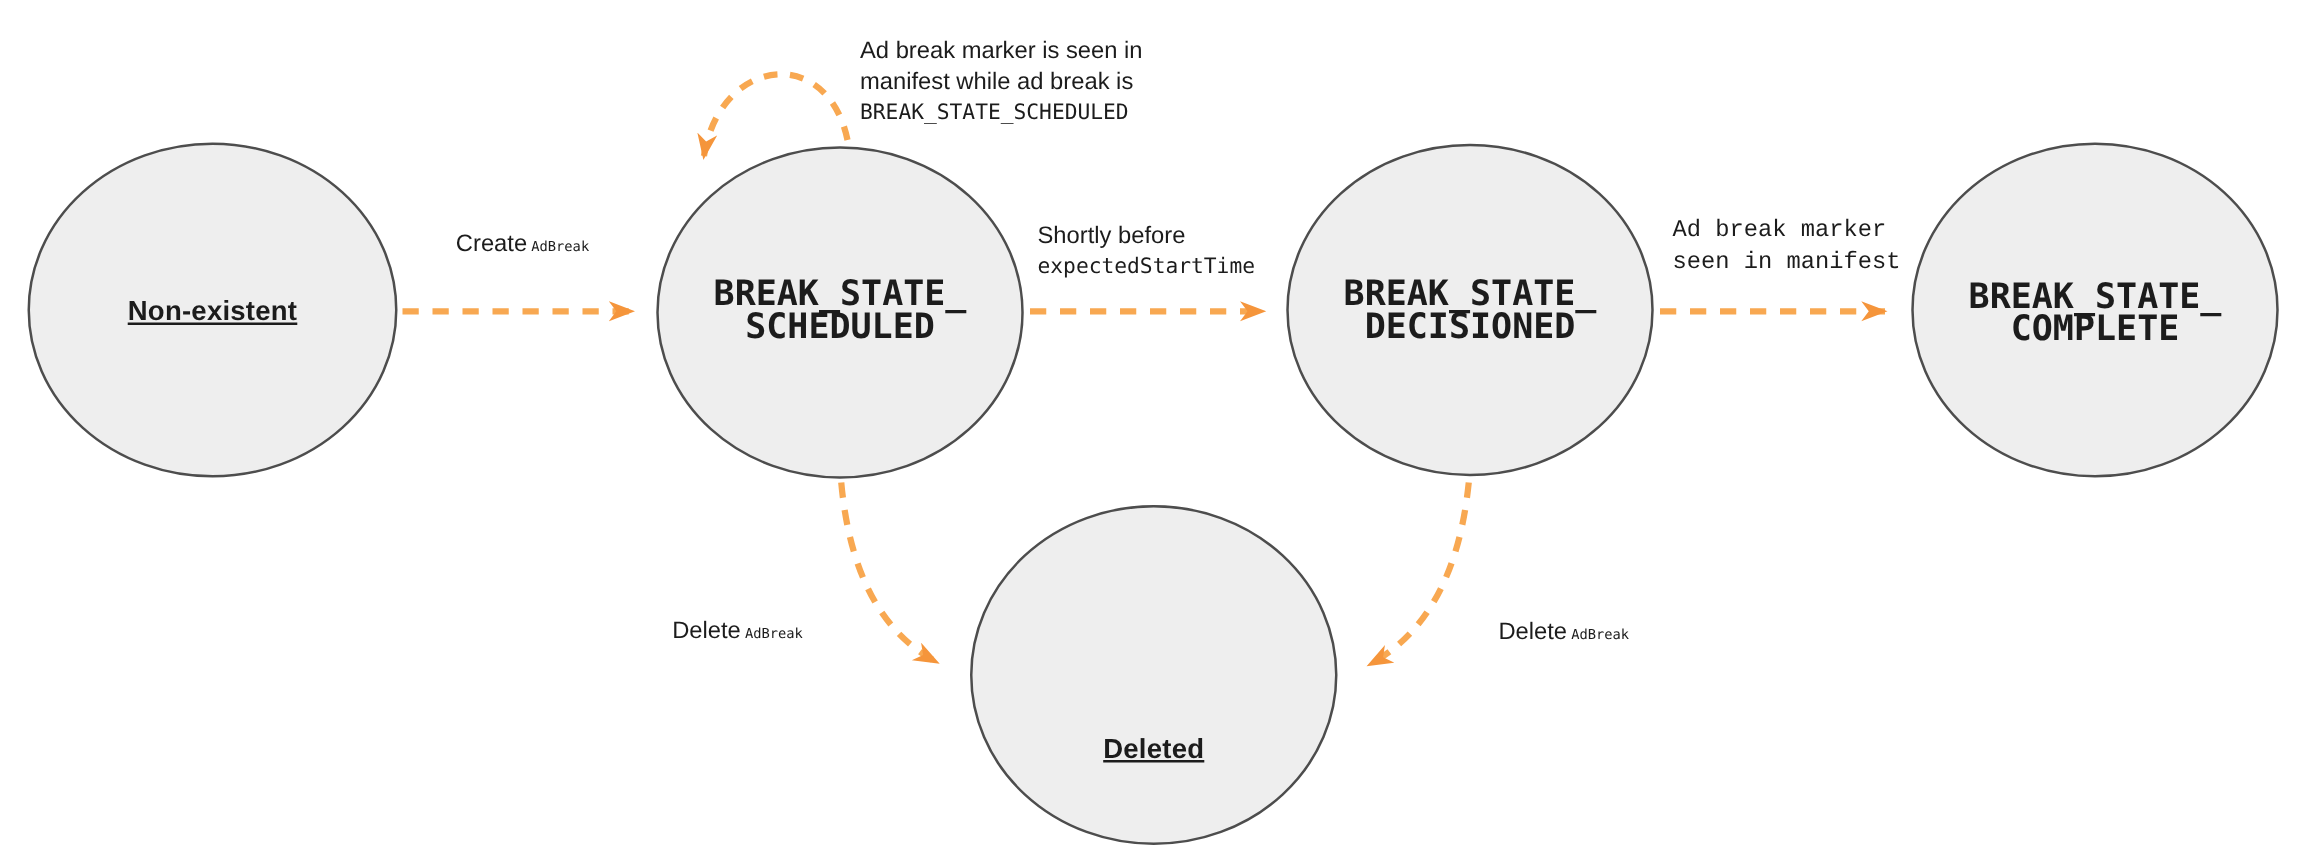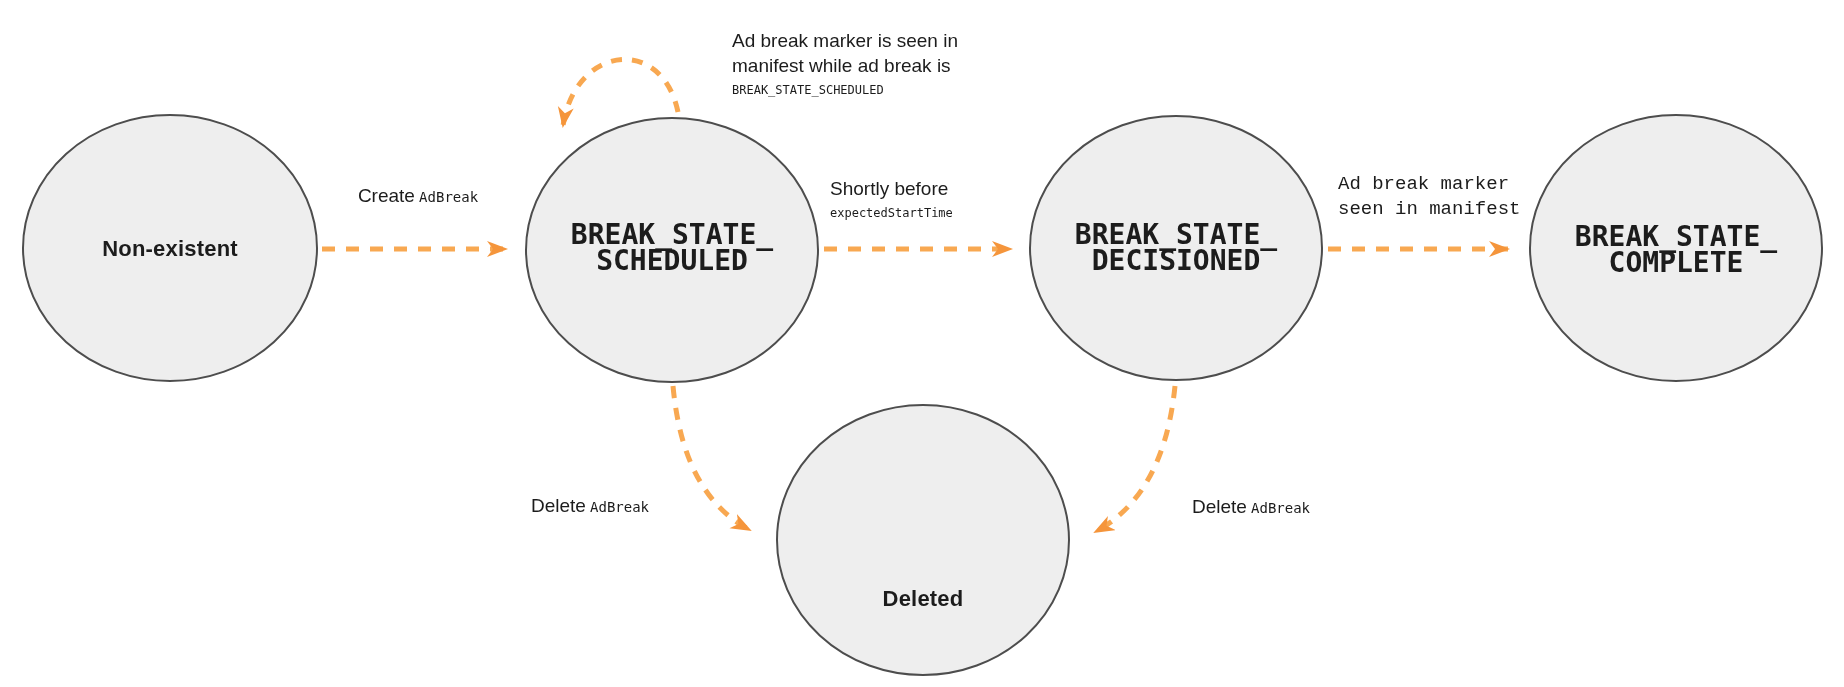--- a/index.html
+++ b/index.html
@@ -19,30 +19,30 @@
   .canvas svg{position:absolute;left:0;top:0;}
   .node{fill:var(--node-fill);stroke:var(--node-border);stroke-width:2;}
   .edge{fill:none;stroke:var(--arrow);stroke-width:5;stroke-dasharray:13 11;}
   .edge.loop{stroke-dasharray:11 10;}
   .edge.curve{stroke-dasharray:12 10;}
   #ah path{fill:var(--arrowhead);}
   .state{
     position:absolute;transform:translate(-50%,-50%);
     text-align:center;font-weight:bold;white-space:nowrap;
   }
-  .state.plain{font-size:22px;letter-spacing:.2px;}
+  .state.plain{font-size:22px;letter-spacing:.2px;text-decoration:underline;}
   .state.mono{
     font-family:"DejaVu Sans Mono",monospace;
     font-size:28px;line-height:26px;
   }
   .lbl{position:absolute;font-size:19px;line-height:25px;}
   .lbl.center{transform:translate(-50%,-50%);white-space:nowrap;}
-  .code{font-family:"DejaVu Sans Mono",monospace;font-size:14px;}
+  .code{font-family:"DejaVu Sans Mono",monospace;font-size:11px;}
   .code.after{margin-left:.3em;}
-  .code-line{font-family:"DejaVu Sans Mono",monospace;font-size:12px;line-height:25px;}
+  .code-line{font-family:"DejaVu Sans Mono",monospace;font-size:17px;line-height:25px;}
 </style>
 </head>
 <body>
 
 <div class="canvas">
 
   <svg width="1844" height="687" viewBox="0 0 1844 687">
     <defs>
       <marker id="ah" markerUnits="userSpaceOnUse" markerWidth="24" markerHeight="18" refX="19" refY="8" orient="auto">
         <path d="M0,0 L21,8 L0,16 L6,8 Z"></path>
@@ -79,21 +79,21 @@
     <div>BREAK_STATE_</div>
     <div>COMPLETE</div>
   </div>
 
   <div class="state plain" style="left:923px;top:559px;margin-top:40px;">Deleted</div>
 
   <div class="lbl center" style="left:418px;top:196px;">
     <span>Create</span><span class="code after">AdBreak</span>
   </div>
 
-  <div class="lbl" style="left:688px;top:28px;margin-left:44px;">
+  <div class="lbl" style="left:688px;top:28px;">
     <div>Ad break marker is seen in</div>
     <div>manifest while ad break is</div>
     <div class="code-line">BREAK_STATE_SCHEDULED</div>
   </div>
 
   <div class="lbl" style="left:830px;top:176px;">
     <div>Shortly before</div>
     <div class="code-line">expectedStartTime</div>
   </div>
 

